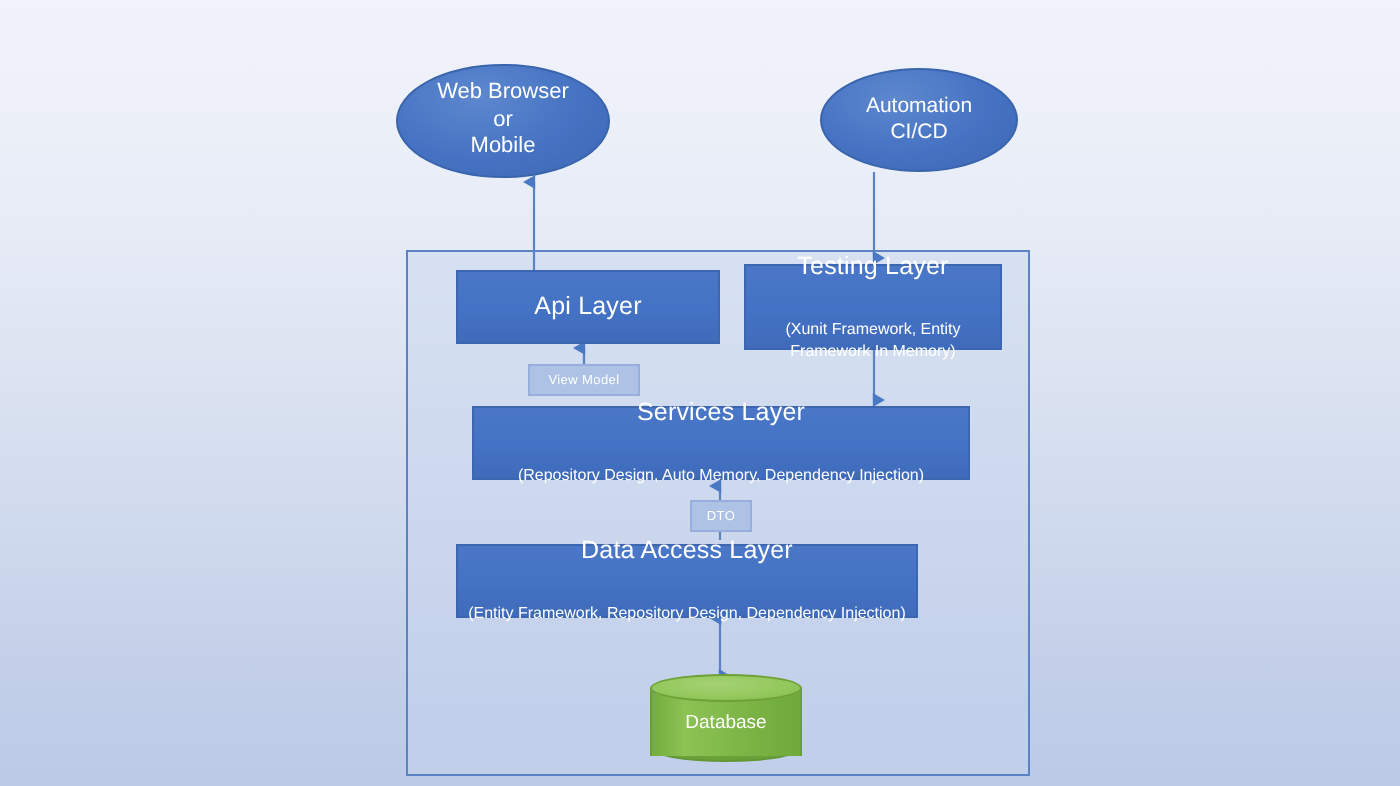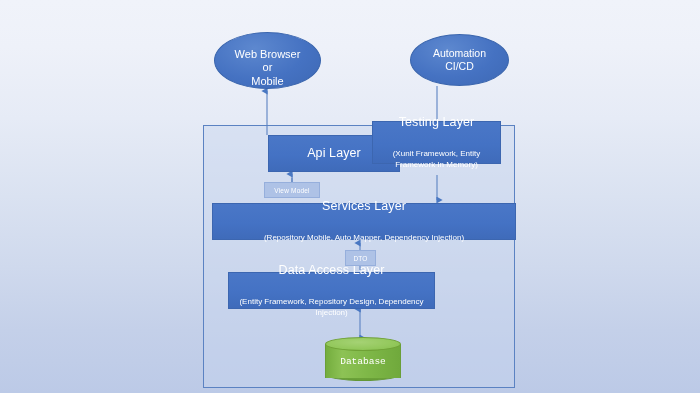--- a/index.html
+++ b/index.html
@@ -51,26 +51,25 @@
     justify-content: center;
     text-align: center;
     line-height: 1.22;
     box-sizing: border-box;
   }
   .ellipse-text {
     display: block;
     white-space: pre-line;
   }
   #ellipse-web {
-    left: 214px;
+    left: 198px;
     top: 32px;
     width: 107px;
     height: 57px;
     font-size: 11px;
-    align-items: flex-end;
   }
   #ellipse-auto {
     left: 410px;
     top: 34px;
     width: 99px;
     height: 52px;
     font-size: 10.5px;
   }
 
   
@@ -97,38 +96,37 @@
     line-height: 1.35;
     margin-top: 19px;
     white-space: pre-line;
   }
 
   #box-api {
     left: 228px;
     top: 135px;
     width: 132px;
     height: 37px;
-    margin-left: 40px;
   }
   #box-testing {
     left: 372px;
-    top: 121px;
+    top: 132px;
     width: 129px;
     height: 43px;
   }
   #box-services {
-    left: 212px;
+    left: 236px;
     top: 203px;
-    width: 304px;
+    width: 249px;
     height: 37px;
   }
   #box-dal {
     left: 228px;
     top: 272px;
-    width: 207px;
+    width: 231px;
     height: 37px;
   }
 
   
   .pill-label {
     position: absolute;
     background: #aec2e6;
     border: 1px solid #96afdc;
     box-sizing: border-box;
     color: #ffffff;
@@ -198,21 +196,20 @@
     left: 0;
     top: 14px;
     width: 76px;
     height: 20px;
     display: flex;
     align-items: center;
     justify-content: center;
     color: #ffffff;
     font-size: 9.5px;
     z-index: 4;
-    font-family: Liberation Mono, monospace;
   }
 
   
   #connectors {
     position: absolute;
     left: 0;
     top: 0;
     width: 700px;
     height: 393px;
     pointer-events: none;
@@ -272,21 +269,21 @@
   </div>
 
   <div class="layer-box" id="box-testing">
     <span class="layer-title">Testing Layer</span>
     <span class="layer-sub">(Xunit Framework,  Entity
 Framework  In Memory)</span>
   </div>
 
   <div class="layer-box" id="box-services">
     <span class="layer-title">Services Layer</span>
-    <span class="layer-sub">(Repository Mobile, Auto Mapper, Dependency Injection)</span>
+    <span class="layer-sub">(Repository Design, Auto Memory, Dependency Injection)</span>
   </div>
 
   <div class="layer-box" id="box-dal">
     <span class="layer-title">Data Access Layer</span>
     <span class="layer-sub">(Entity Framework,  Repository Design, Dependency Injection)</span>
   </div>
 
   <div class="pill-label" id="label-view-model">
     <span>View Model</span>
   </div>

